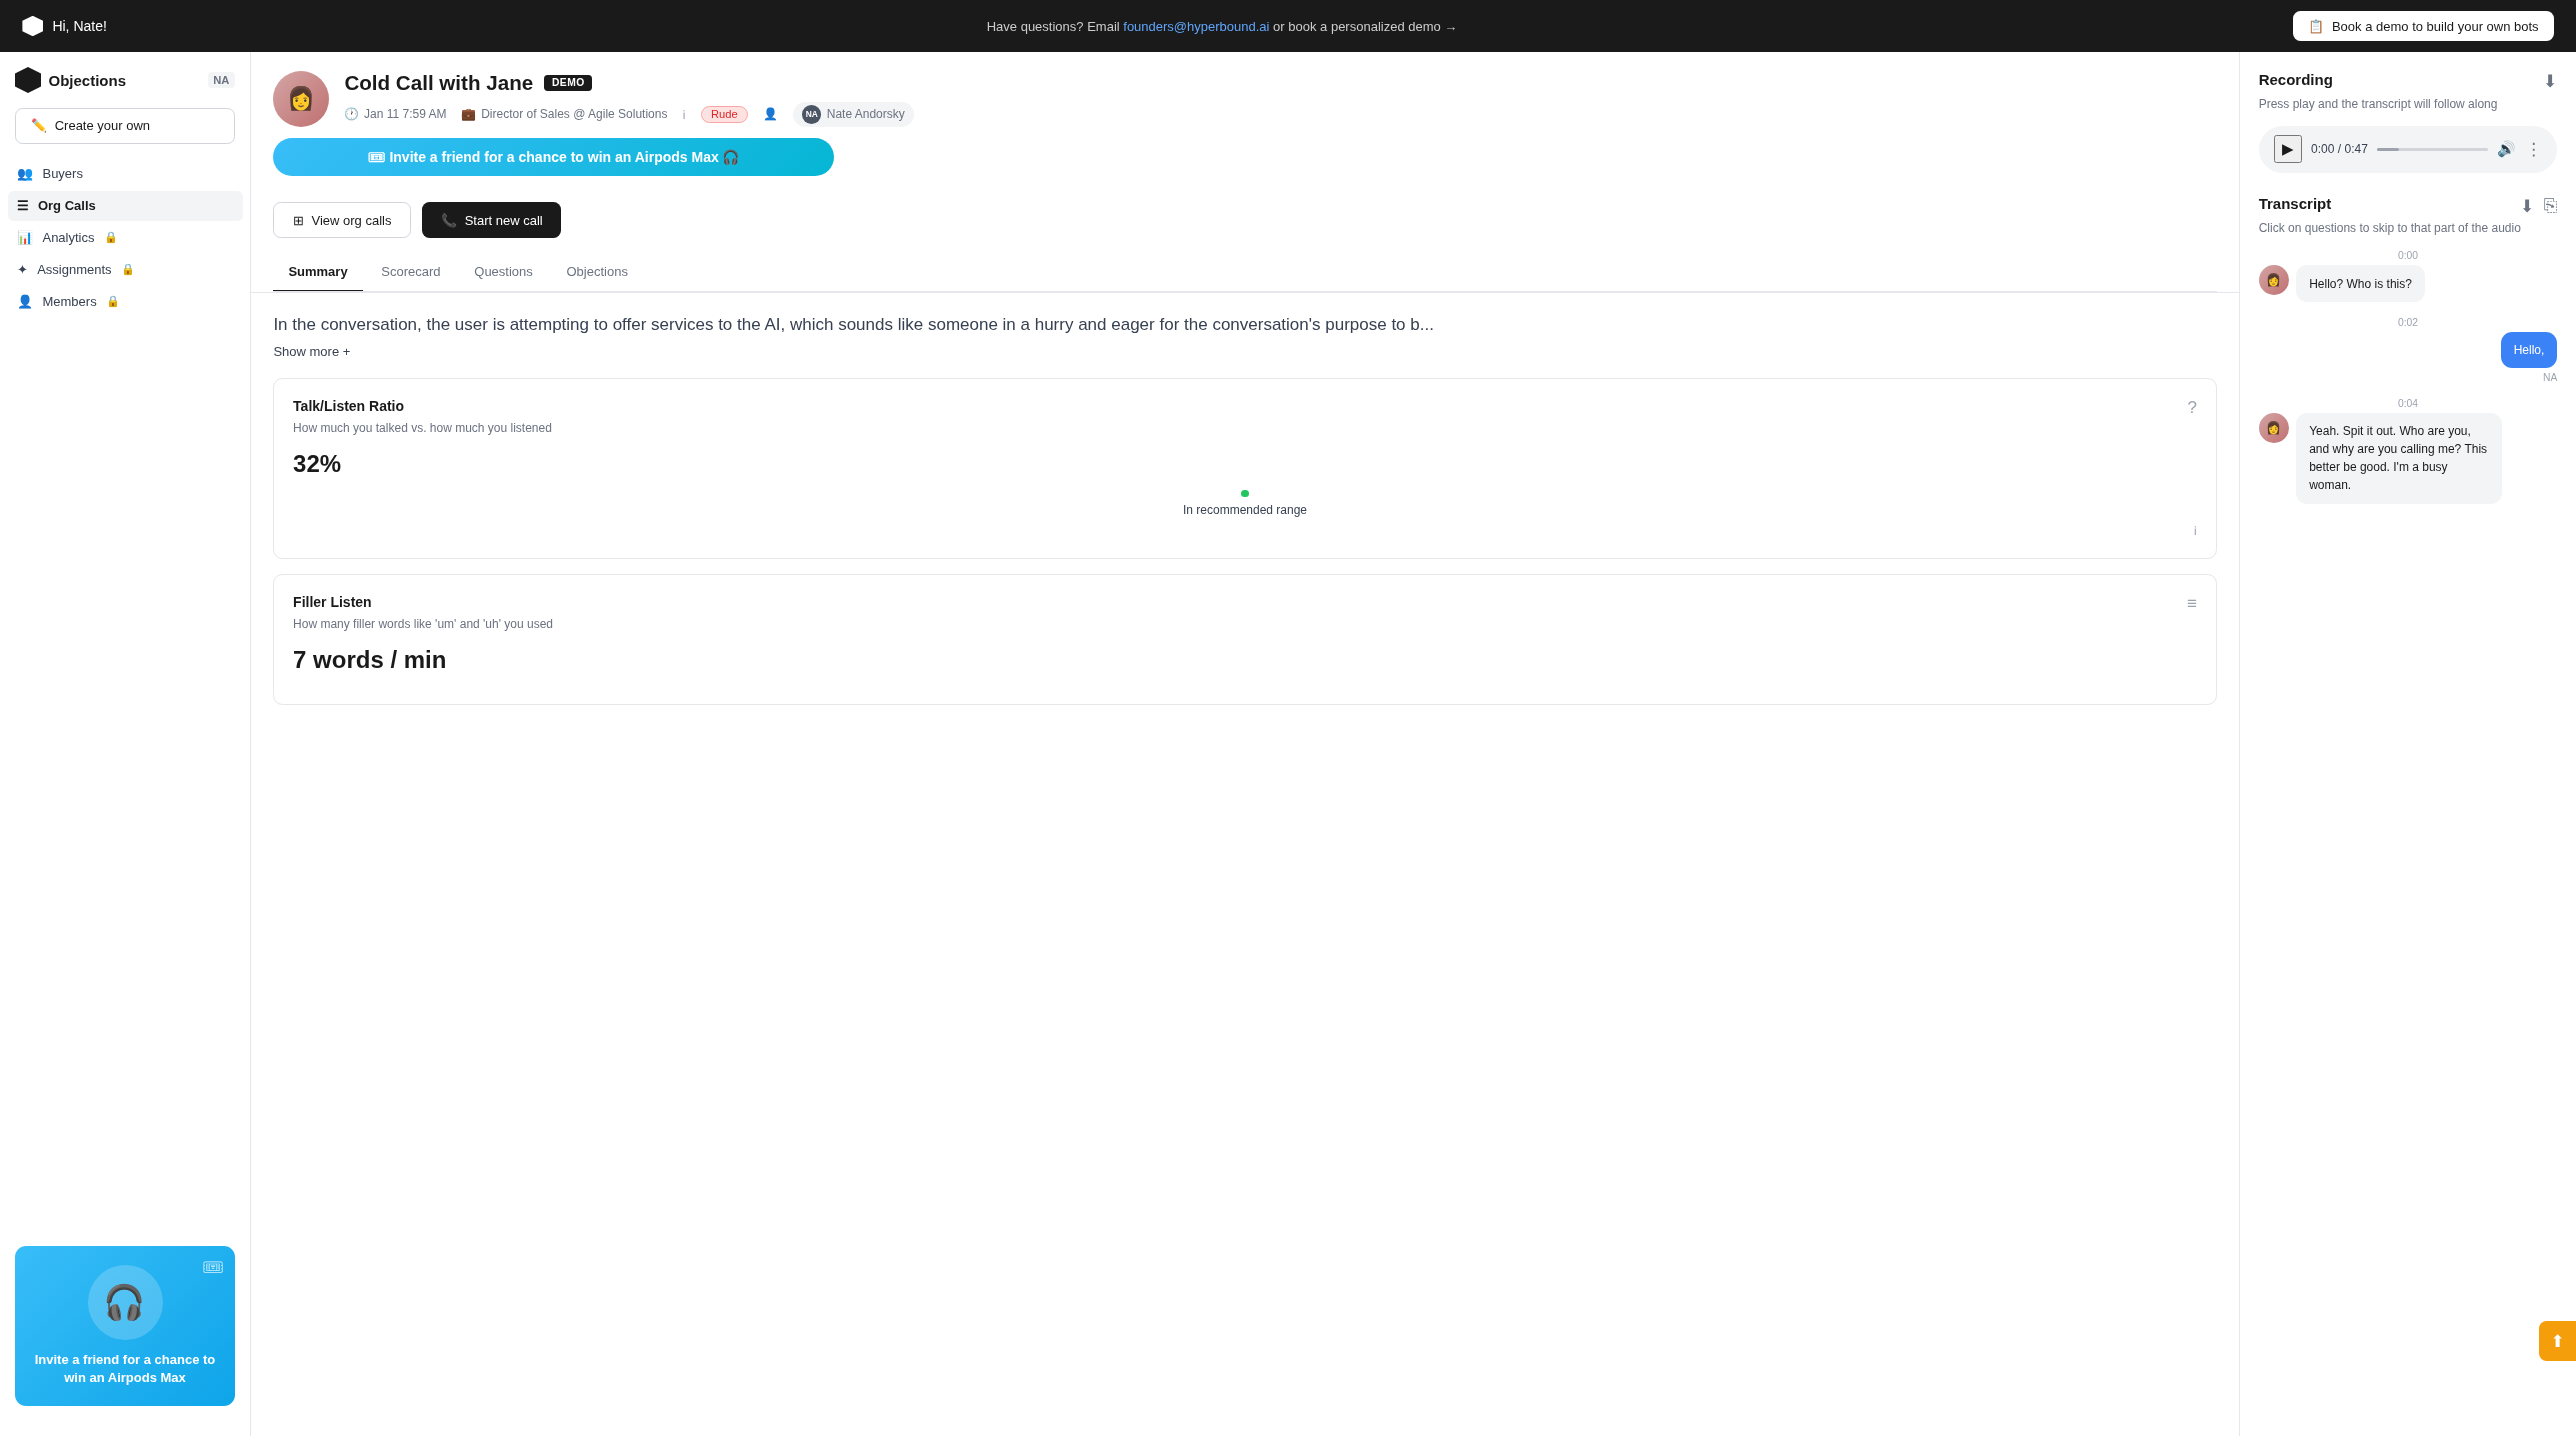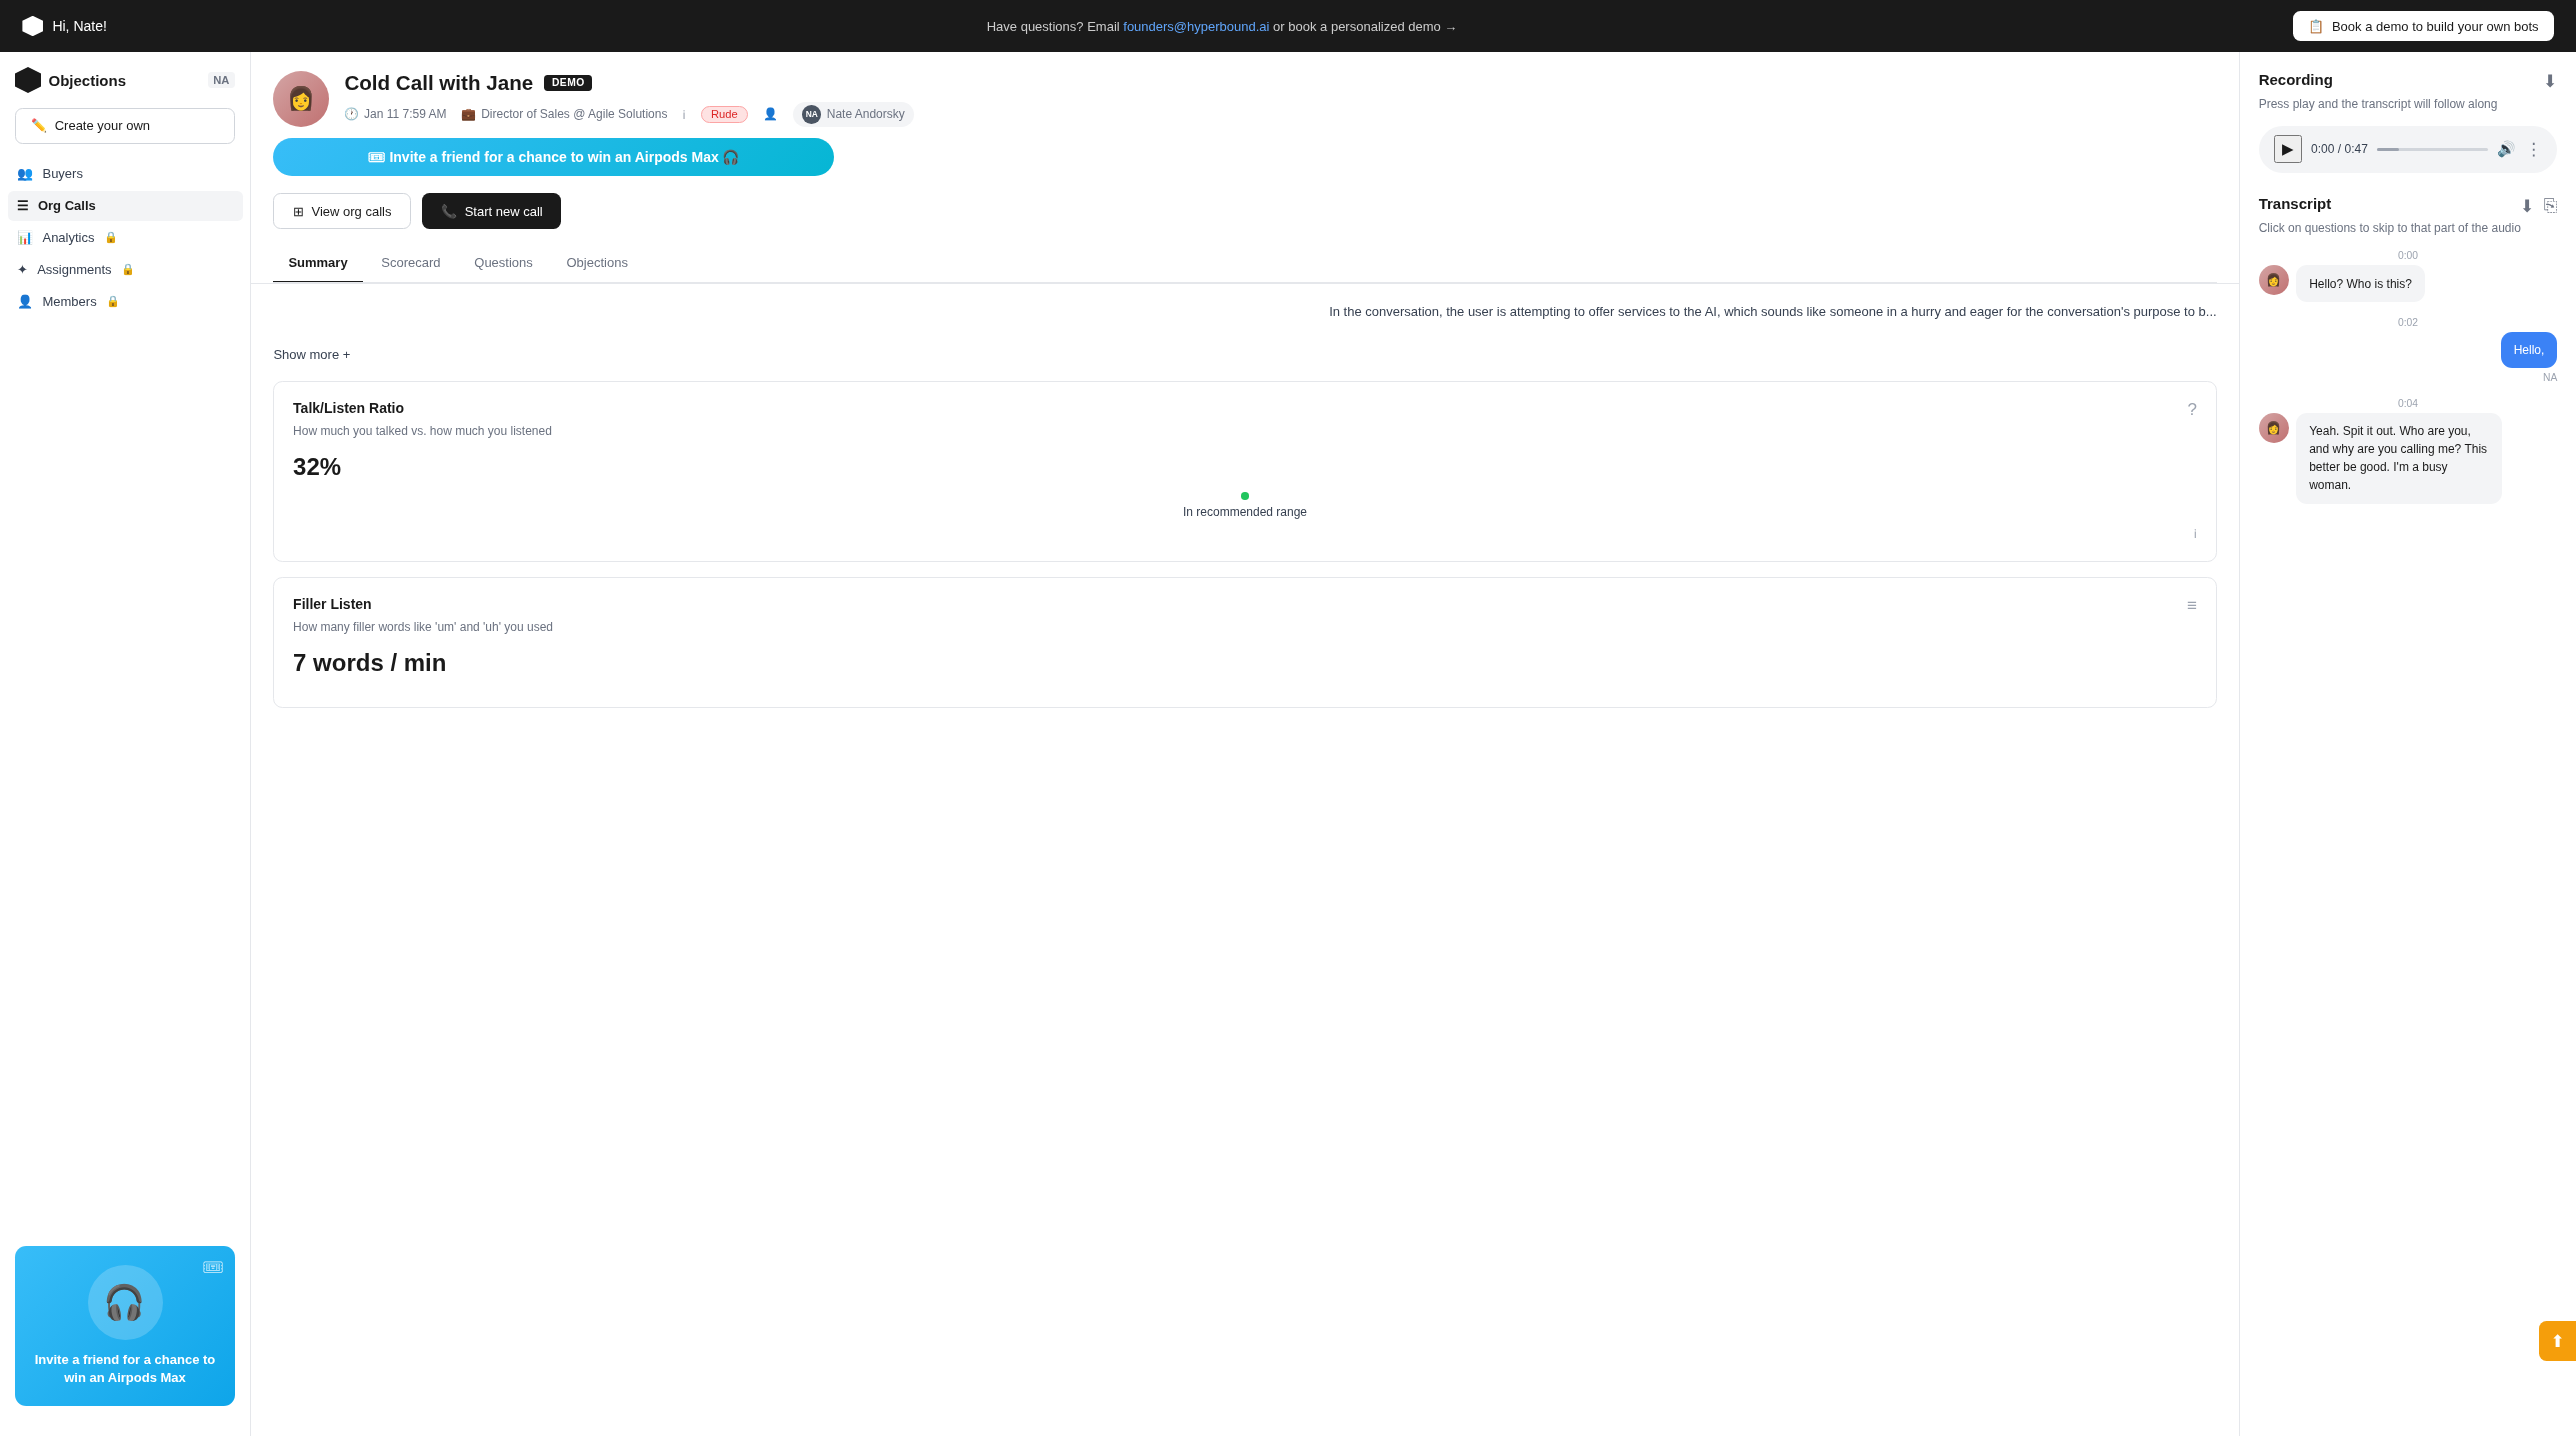--- a/index.html
+++ b/index.html
@@ -207,21 +207,21 @@
 
     
     .invite-banner {
       background: linear-gradient(135deg, #38bdf8, #06b6d4);
       color: white;
       padding: 11.2px 18.7px;
       border-radius: 28px;
       font-size: 14px;
       font-weight: 600;
       text-align: center;
-      margin-bottom: 17px;
+      margin-bottom: 26px;
       cursor: pointer;
       display: flex;
       align-items: center;
       justify-content: center;
       gap: 9.4px;
       max-width: 561px;
     }
 
     
     .action-btns { display: flex; gap: 11.2px; margin-bottom: 15px; }
@@ -269,21 +269,21 @@
       border-bottom-color: #1a1a1a;
     }
 
     
     .tab-content {
       padding: 18.7px 22.4px;
       overflow-y: auto;
     }
 
     
-    .summary-text { font-size: 13px; color: #374151; line-height: 1.6; margin-bottom: 24px; text-align: right; }
+    .summary-text { font-size: 17px; color: #374151; line-height: 1.6; margin-bottom: 6px; }
     .show-more { color: #374151; font-size: 13px; font-weight: 500; cursor: pointer; margin-bottom: 18.7px; }
 
     
     .metric-card {
       border: 0.9px solid #e5e7eb;
       border-radius: 9.4px;
       padding: 18.7px;
       margin-bottom: 15px;
       background: white;
     }

